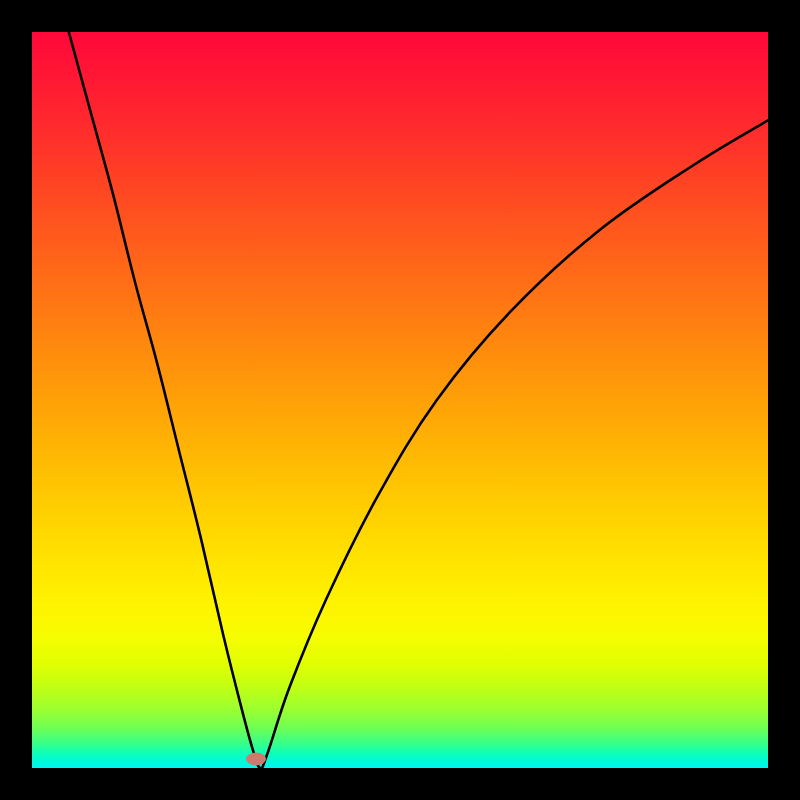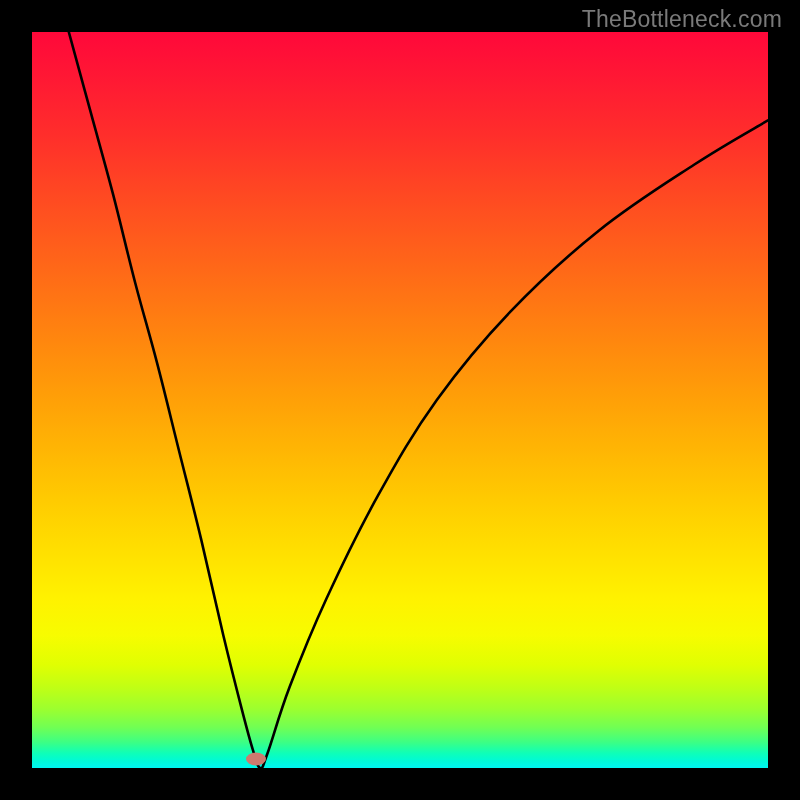--- a/index.html
+++ b/index.html
@@ -63,21 +63,20 @@
     height: 13px;
     background: #cd7a6f;
     border-radius: 50%;
     transform: translate(-50%, -50%);
   }
 </style>
 </head>
 <body>
 
 <div class="frame">
-  <div class="watermark">TheBottleneck.com</div>
 
   <div class="plot-area">
     <svg class="curve-svg" viewBox="0 0 736 736" preserveAspectRatio="none">
       <path fill="none" stroke="#000" stroke-width="2.6" stroke-linecap="round" stroke-linejoin="round" d="M 36.80 0.00 C 40.77 14.57, 50.93 51.81, 58.88 80.96 C 66.83 110.11, 73.01 131.45, 80.96 161.92 C 88.91 192.39, 95.09 219.77, 103.04 250.24 C 110.99 280.71, 117.17 300.73, 125.12 331.20 C 133.07 361.67, 139.25 387.72, 147.20 419.52 C 155.15 451.32, 161.33 474.72, 169.28 507.84 C 177.23 540.96, 184.07 573.05, 191.36 603.52 C 198.65 633.99, 204.46 656.59, 209.76 677.12 C 215.06 697.65, 217.49 707.00, 220.80 717.60 C 224.11 728.20, 225.51 735.34, 228.16 736.00 C 230.81 736.66, 230.22 735.85, 235.52 721.28 C 240.82 706.71, 247.00 682.86, 257.60 655.04 C 268.20 627.22, 278.50 601.16, 294.40 566.72 C 310.30 532.28, 326.05 499.45, 345.92 463.68 C 365.79 427.91, 380.95 401.12, 404.80 368.00 C 428.65 334.88, 449.25 310.15, 478.40 279.68 C 507.55 249.21, 533.60 225.22, 566.72 198.72 C 599.84 172.22, 631.93 152.35, 662.40 132.48 C 692.87 112.61, 722.75 96.27, 736.00 88.32"></path>
     </svg>
     <div class="marker" style="left: 224.48px; top: 727.168px;"></div>
   </div>
 </div>
 
 </body></html>

